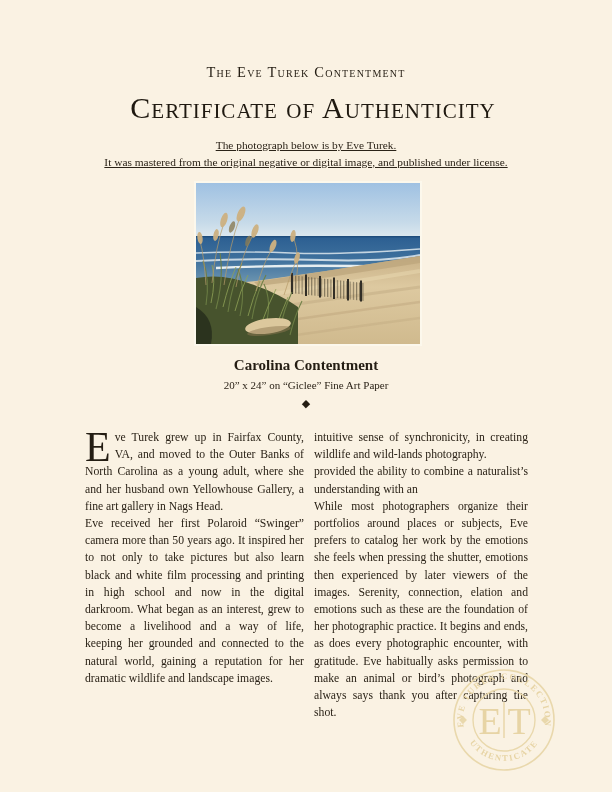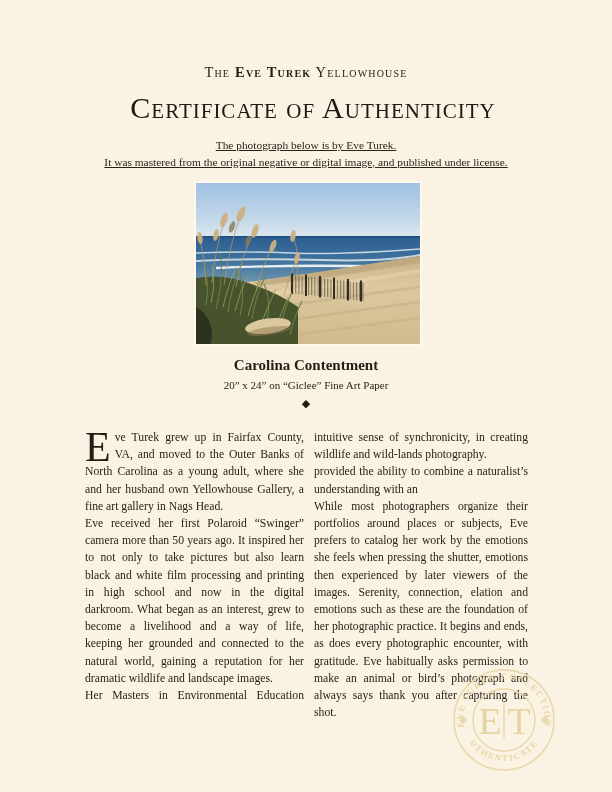--- a/index.html
+++ b/index.html
@@ -11,21 +11,21 @@
   .page {
     position: relative; width: 612px; height: 792px;
     background: #faf2e3; overflow: hidden; color: #2b2318;
   }
   
   .brand-line {
     position: absolute; top: 64px; left: 0; width: 612px;
     text-align: center; font-variant: small-caps;
     font-size: 14.5px; letter-spacing: 1.2px; color: #241d13;
   }
-  .brand-line .bold { font-weight: bold; }
+  .brand-line .bold { font-weight: normal; }
   .cert-title {
     position: absolute; top: 84px; left: 0; width: 612px;
     text-align: center; font-variant: small-caps;
     font-size: 30px; letter-spacing: 1px; color: #1f1910;
     font-weight: normal; margin: 7px;
   }
   .intro {
     position: absolute; top: 137px; left: 0; width: 612px;
     text-align: center; font-size: 11.4px; line-height: 16.5px; color: #2b2318; text-decoration: underline;
   }
@@ -76,21 +76,21 @@
     fill: #e7d4a5;
   }
   .seal .arc-text { font-size: 8.6px; letter-spacing: 1.6px; font-weight: bold; }
   .seal .mono { font-size: 38px; }
 </style>
 </head>
 <body>
 
 <div class="page">
 
-  <div class="brand-line"><span>The</span> <span class="bold">Eve Turek</span> <span>Yellowhouse</span></div>
+  <div class="brand-line"><span>The</span> <span class="bold">Eve Turek</span> <span>Contentment</span></div>
 
   <h1 class="cert-title">Certificate of Authenticity</h1>
 
   <div class="intro">
     <div>The photograph below is by Eve Turek.</div>
     <div>It was mastered from the original negative or digital image, and published under license.</div>
   </div>
 
   <figure class="photo-frame">
     <svg viewBox="0 0 224 161" preserveAspectRatio="none">
@@ -185,21 +185,20 @@
   </figure>
 
   <div class="art-title">Carolina Contentment</div>
   <div class="art-media">20” x 24” on “Giclee” Fine Art Paper</div>
   <div class="divider-diamond">◆</div>
 
   <div class="bio-columns">
     <div class="bio-col left">
       <p><span class="dropcap">E</span><span>ve Turek grew up in Fairfax County, VA, and moved to the Outer Banks of North Carolina as a young adult, where she and her husband own Yellowhouse Gallery, a fine art gallery in Nags Head.</span></p>
       <p>Eve received her first Polaroid “Swinger” camera more than 50 years ago. It inspired her to not only to take pictures but also learn black and white film processing and printing in high school and now in the digital darkroom. What began as an interest, grew to become a livelihood and a way of life, keeping her grounded and connected to the natural world, gaining a reputation for her dramatic wildlife and landscape images.</p>
-      <p class="stretch">Her Masters in Environmental Education</p>
     </div>
     <div class="bio-col right">
       <p>intuitive sense of synchronicity, in creating wildlife and wild-lands photography.</p>
       <p>provided the ability to combine a naturalist’s understanding with an</p>
       <p>While most photographers organize their portfolios around places or subjects, Eve prefers to catalog her work by the emotions she feels when pressing the shutter, emotions then experienced by later viewers of the images. Serenity, connection, elation and emotions such as these are the foundation of her photographic practice. It begins and ends, as does every photographic encounter, with gratitude.  Eve habitually asks permission to make an animal or bird’s photograph and always says thank you after capturing the shot.</p>
     </div>
   </div>
 
   <svg class="seal" viewBox="0 0 118 118">
     <circle cx="59" cy="59" r="50" fill="none" stroke="#e9d8ac" stroke-width="1.6"></circle>

